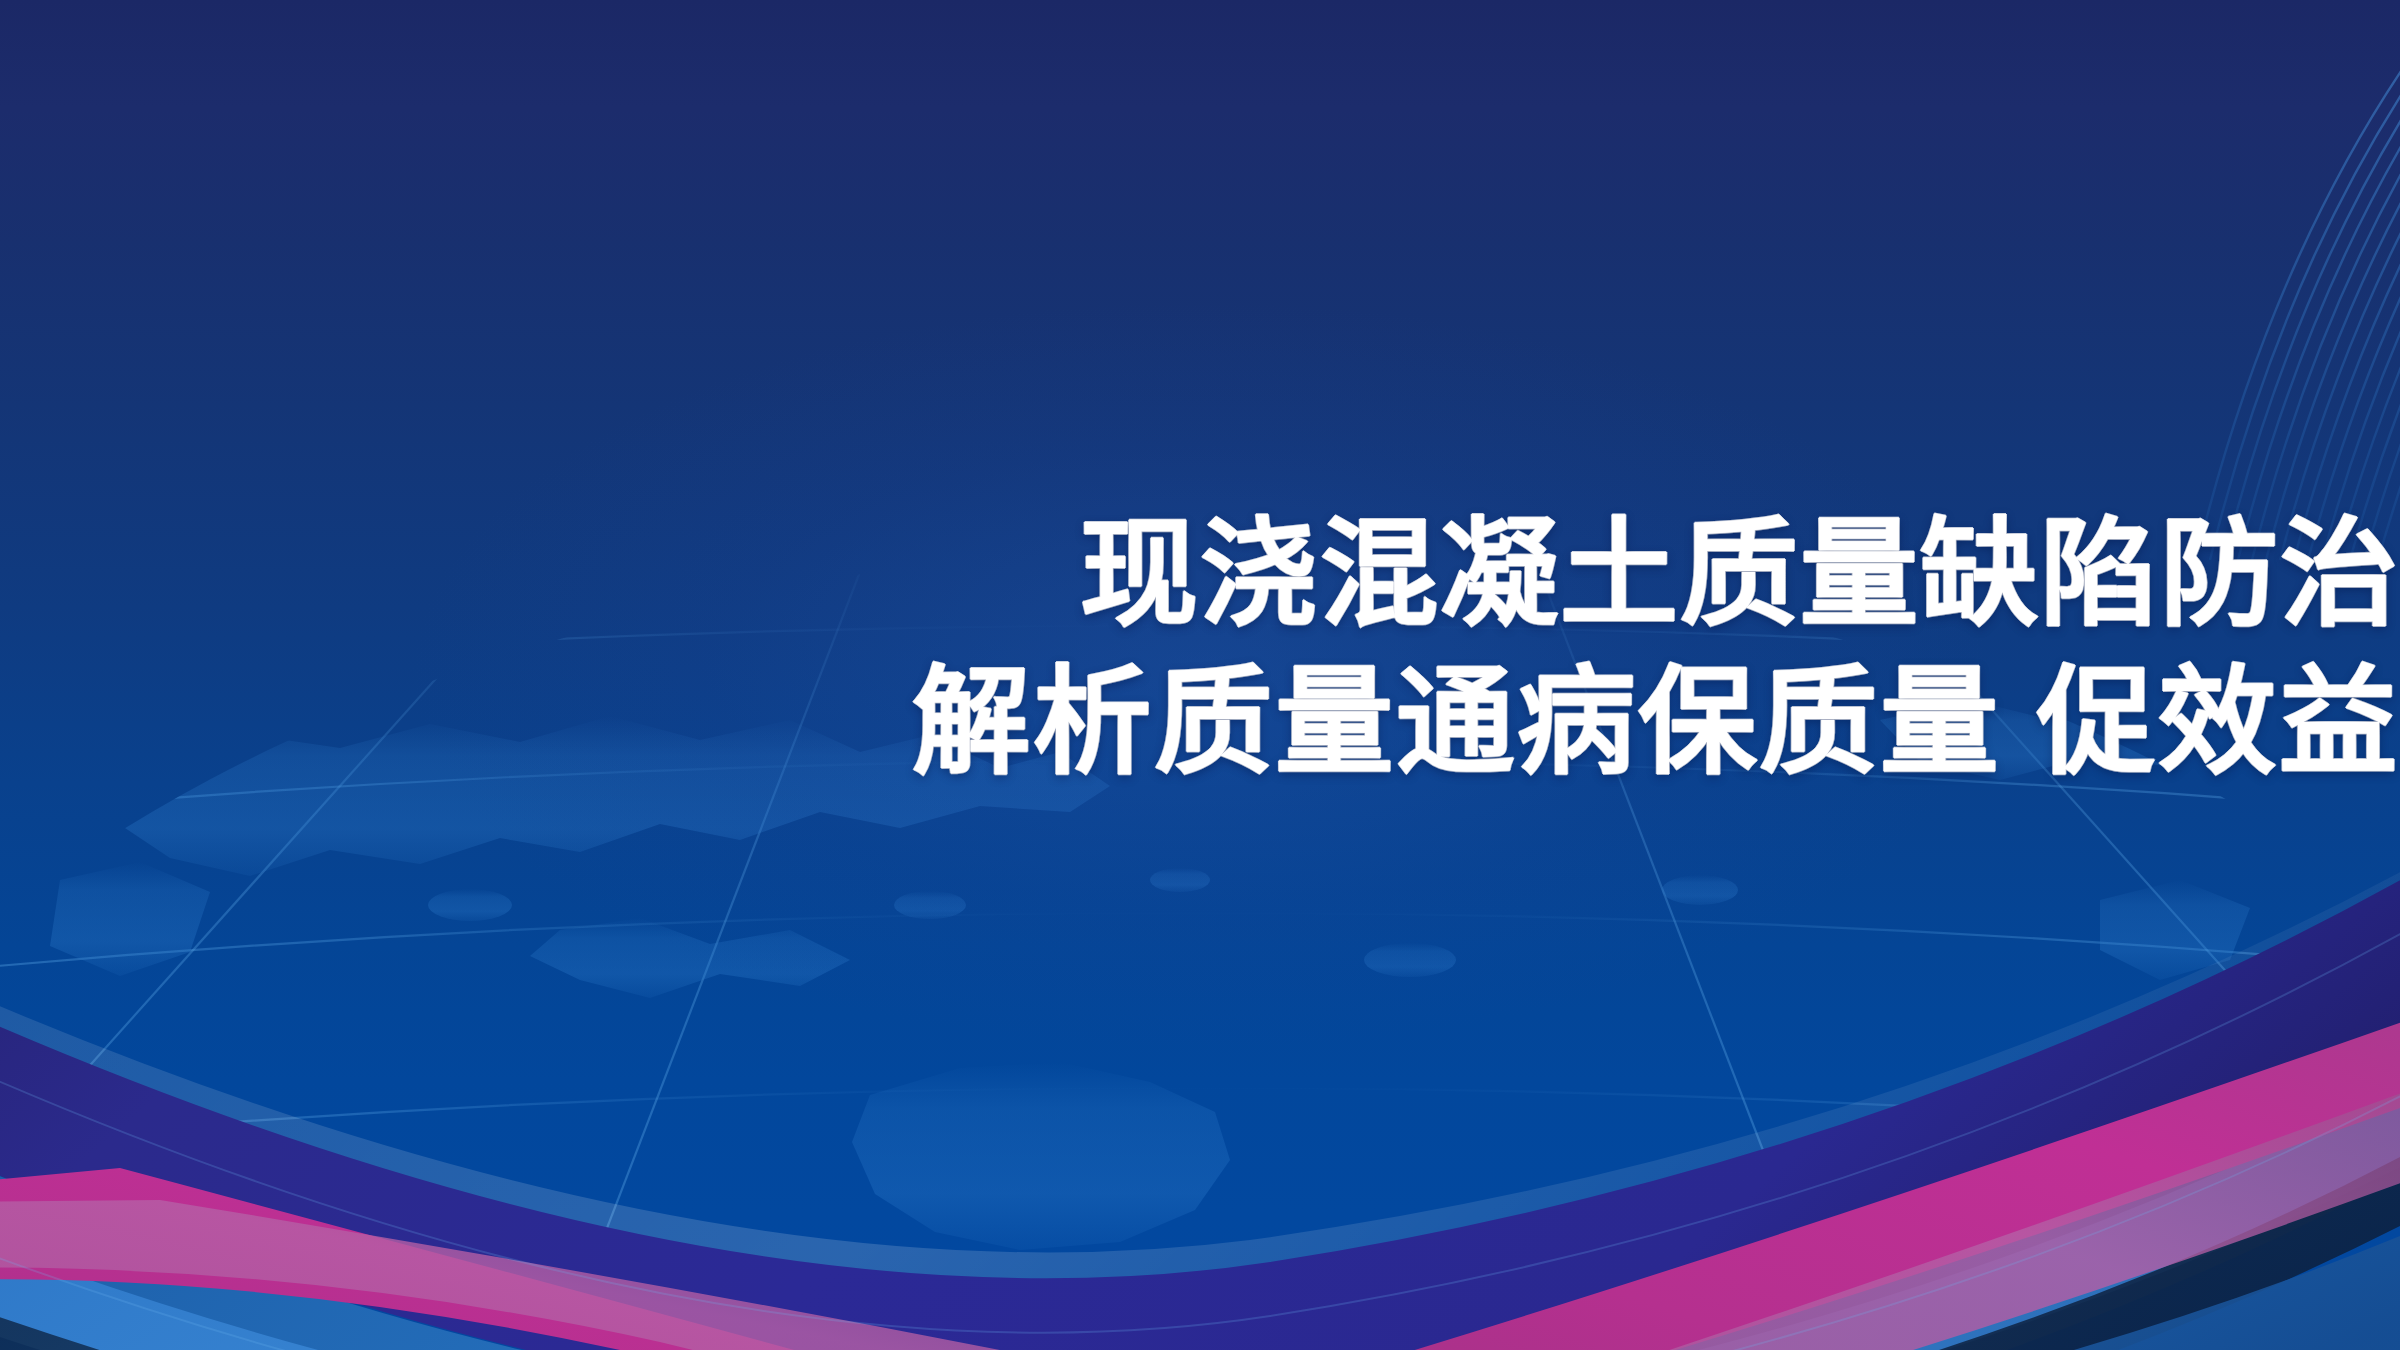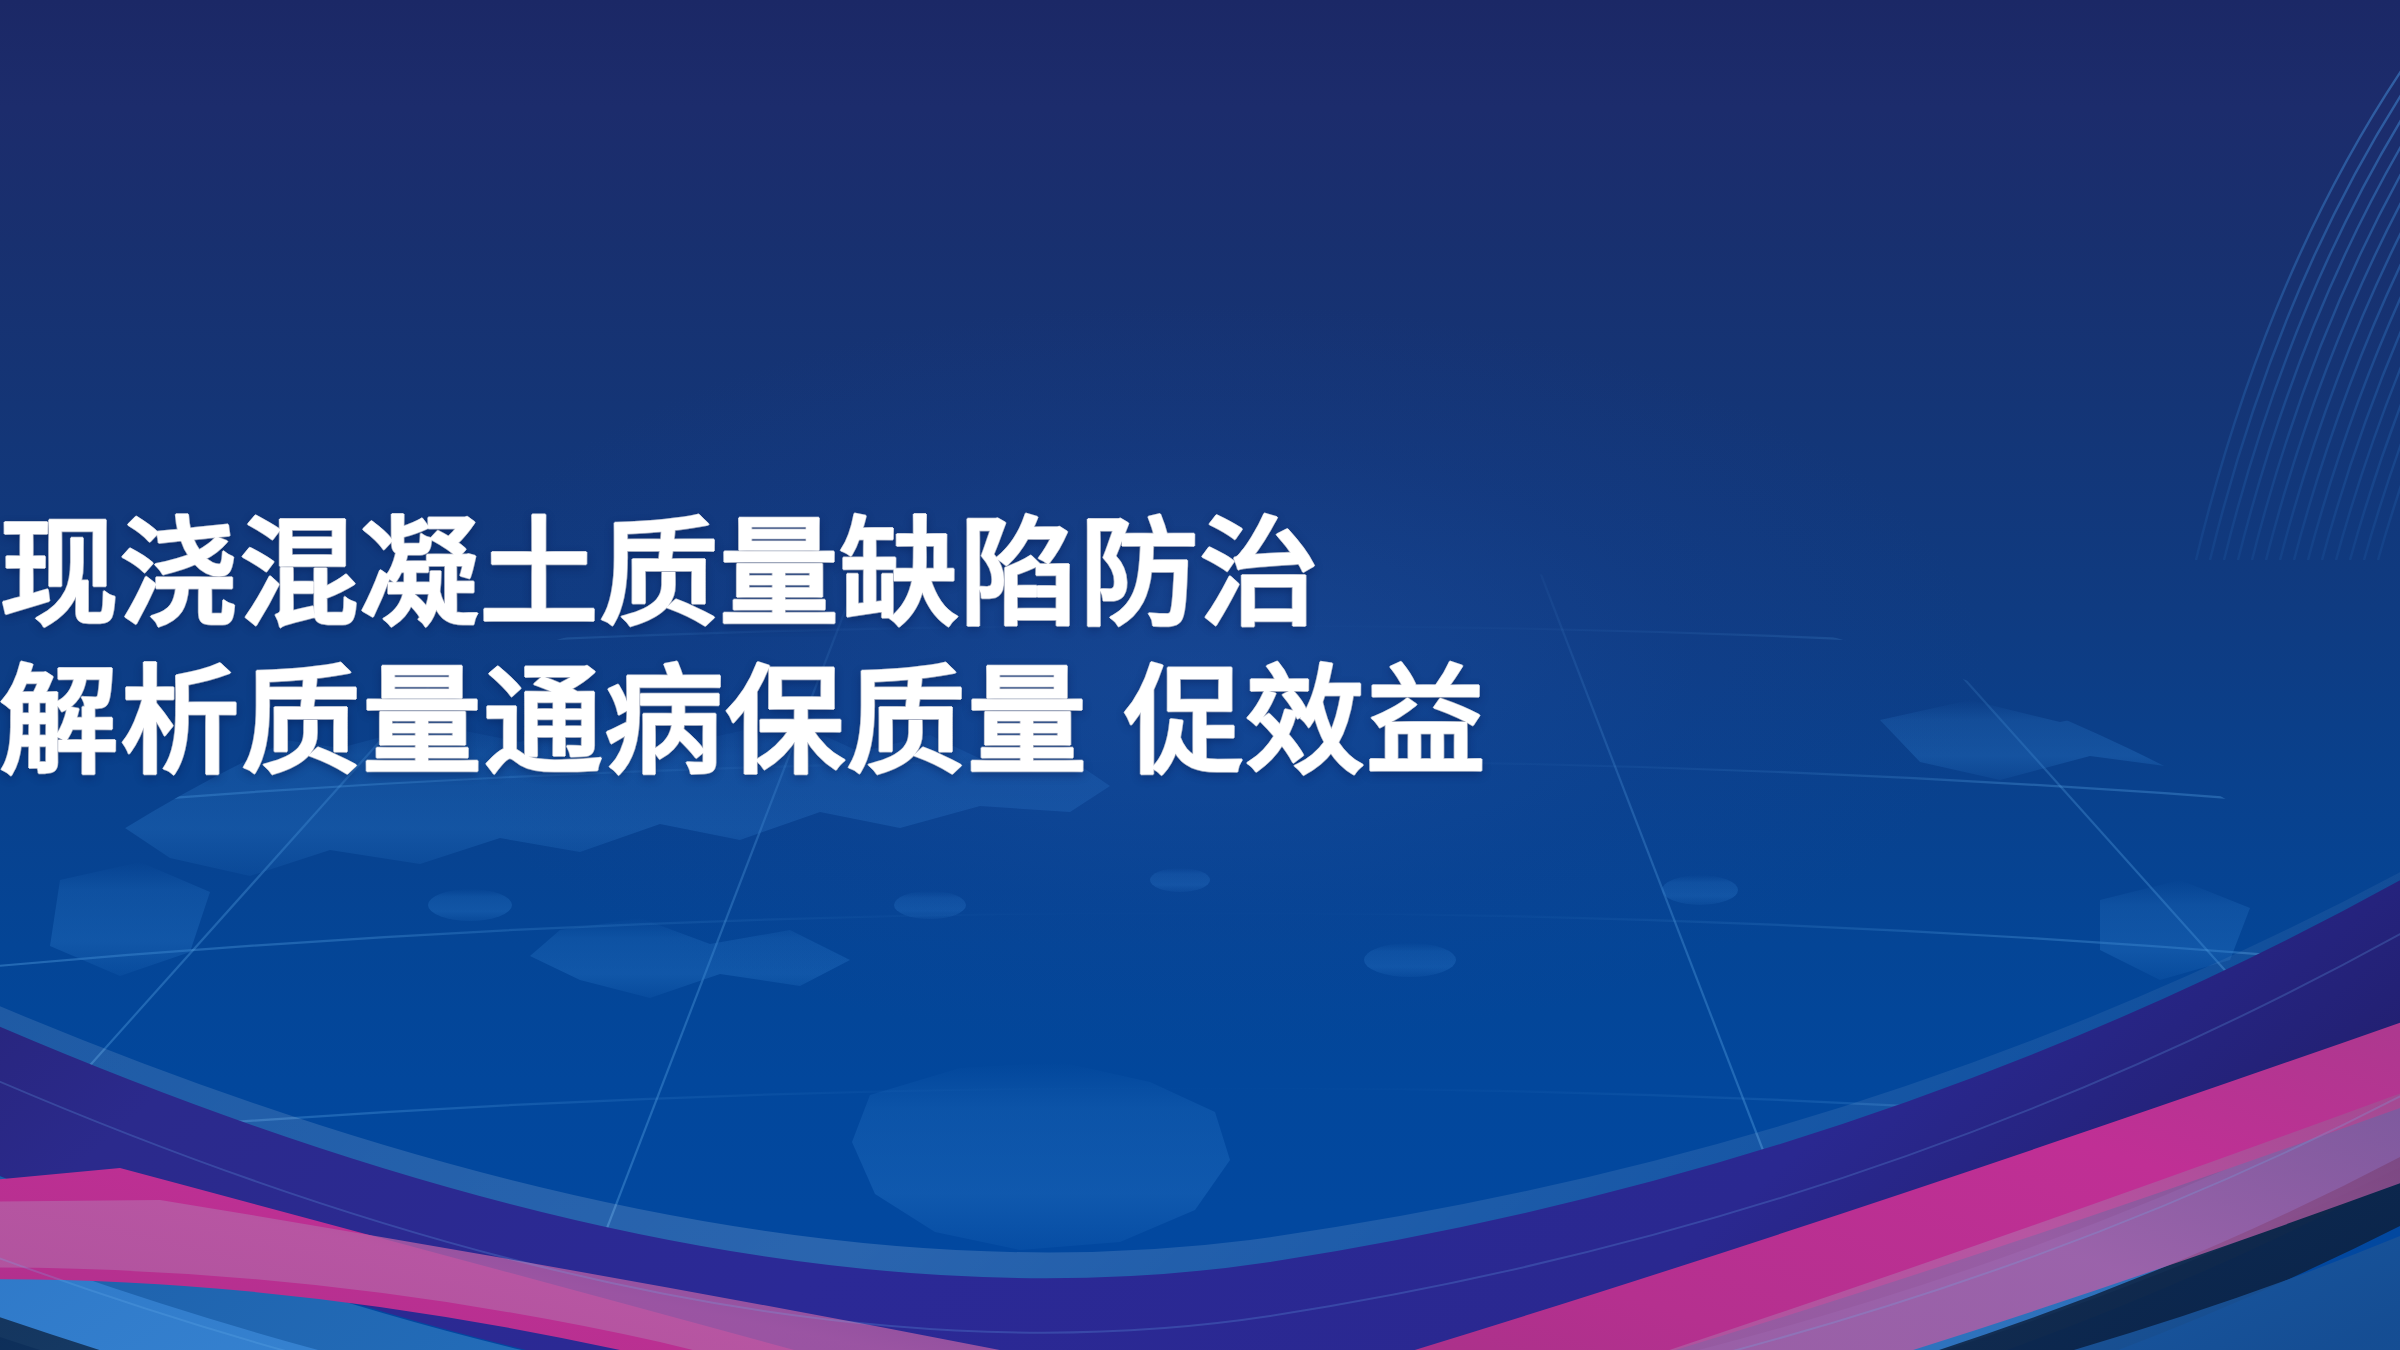--- a/index.html
+++ b/index.html
@@ -51,21 +51,21 @@
     width: 2400px;
     height: 1350px;
   }
 
   
   .title-wrap {
     position: absolute;
     left: 0;
     right: 0;
     top: 500px;
-    text-align: left;
+    text-align: right;
     z-index: 40;
   }
   .title-line {
     color: #ffffff;
     font-weight: 700;
     font-size: 118px;
     line-height: 148px;
     letter-spacing: 2px;
     white-space: pre;
     text-shadow:

